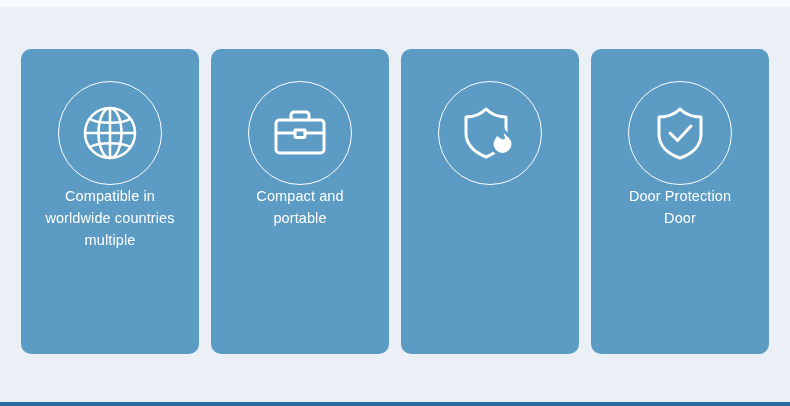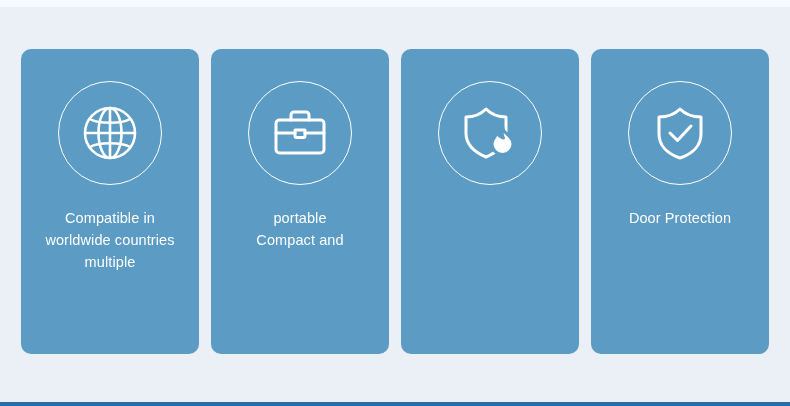--- a/index.html
+++ b/index.html
@@ -76,21 +76,20 @@
     justify-content: center;
     box-sizing: border-box;
     flex: 0 0 auto;
   }
 
   .icon-ring svg {
     display: block;
   }
 
   .card-caption {
-    margin-top: 22px;
     width: 170px;
     text-align: center;
     color: #ffffff;
     font-size: 14.5px;
     line-height: 22px;
     letter-spacing: 0.1px;
     font-family: "Liberation Sans", sans-serif;
   }
 
   .card-caption .cap-line {
@@ -139,22 +138,22 @@
           <svg width="58" height="58" viewBox="0 0 58 58" fill="none" stroke="#ffffff" stroke-width="3" stroke-linejoin="round" stroke-linecap="round">
             <rect x="5" y="16" width="48" height="33" rx="3.5"></rect>
             <path d="M20 16 V11 a3 3 0 0 1 3-3 h12 a3 3 0 0 1 3 3 v5"></path>
             <line x1="5" y1="29" x2="24" y2="29"></line>
             <line x1="34" y1="29" x2="53" y2="29"></line>
             <path d="M24 26 h10 v6 a1.5 1.5 0 0 1 -1.5 1.5 h-7 A1.5 1.5 0 0 1 24 32 z"></path>
           </svg>
         </span>
       </div>
       <div class="card-caption">
+        <span class="cap-line">Compact and</span>
         <span class="cap-line">portable</span>
-        <span class="cap-line">Compact and</span>
       </div>
     </div>
 
     <div class="feature-card">
       <div class="icon-ring">
         <span>
           <svg width="60" height="58" viewBox="0 0 60 58" fill="none">
             <path d="M6 13 C14 13, 21 10, 26 5 C31 10, 38 13, 46 13 L46 29 C46 41, 38 48, 26 53 C14 48, 6 41, 6 29 Z" stroke="#ffffff" stroke-width="3" stroke-linejoin="round"></path>
             <path d="M43 24 C43 30, 53 31, 53 40 A10.5 10.5 0 0 1 32 40 C32 34.5, 36 33, 37 29 C39.5 32, 40.5 33.5, 43.5 34 C42 30.5, 41.5 27, 43 24 Z" fill="#ffffff" stroke="#5b9bc4" stroke-width="3" stroke-linejoin="round"></path>
           </svg>
@@ -166,19 +165,20 @@
       <div class="icon-ring">
         <span>
           <svg width="58" height="58" viewBox="0 0 58 58" fill="none" stroke="#ffffff" stroke-width="3" stroke-linejoin="round" stroke-linecap="round">
             <path d="M8 13 C17 13, 24 10, 29 5 C34 10, 41 13, 50 13 L50 30 C50 42, 41 50, 29 54 C17 50, 8 42, 8 30 Z"></path>
             <path d="M19 29 L26.5 36.5 L40 22"></path>
           </svg>
         </span>
       </div>
       <div class="card-caption">
         <span class="cap-line">Door Protection</span>
+        <span class="cap-line">Door</span>
       </div>
     </div>
 
   </div>
 
   <div class="bottom-rule"></div>
 </div>
 
 </body></html>

